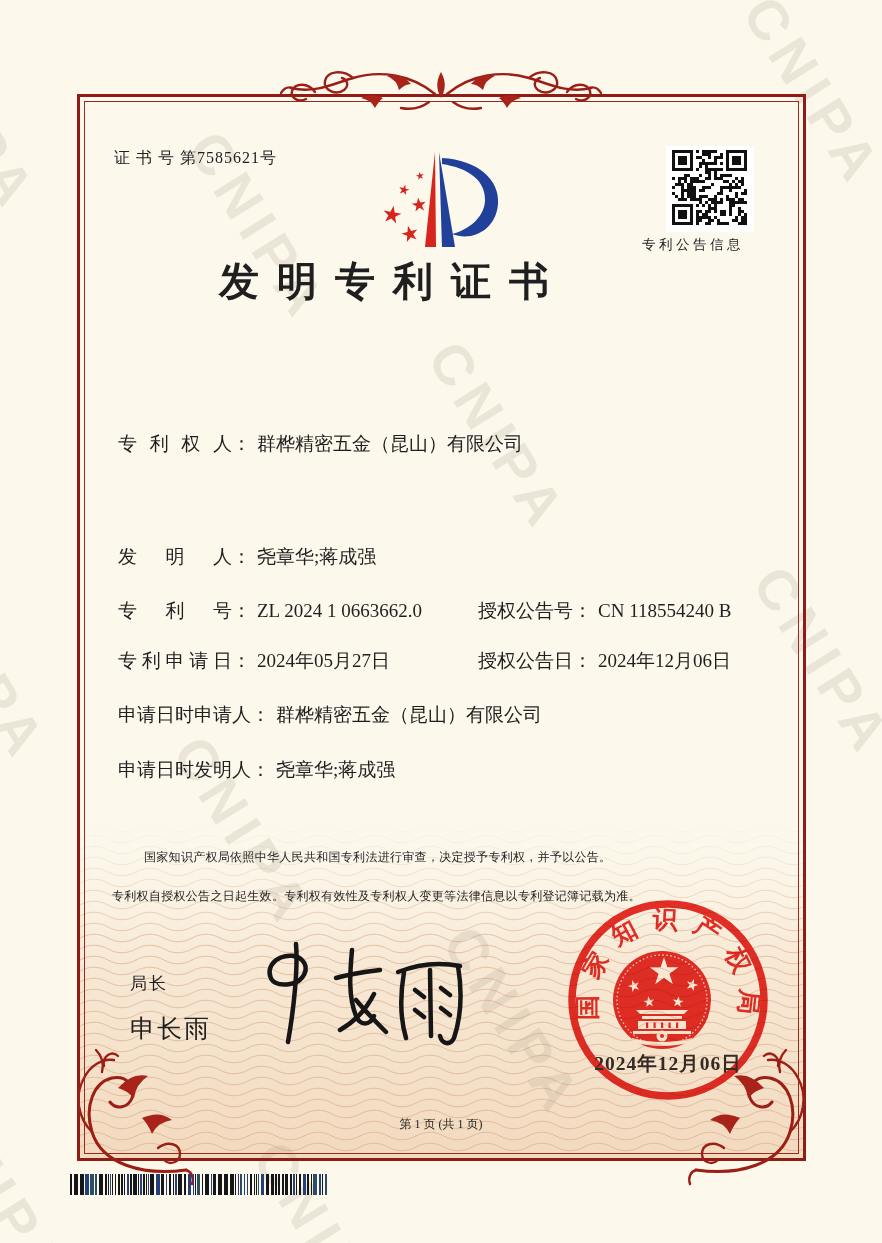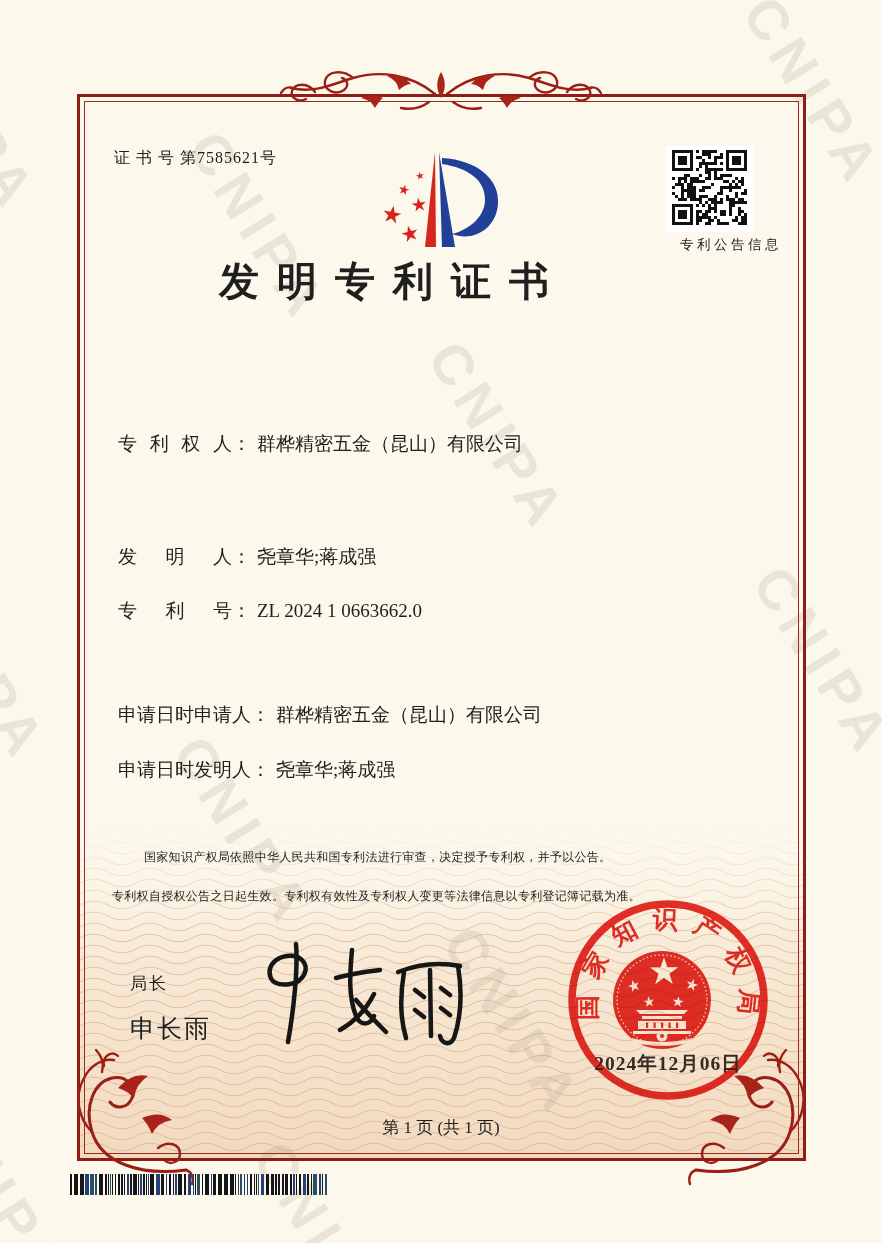--- a/index.html
+++ b/index.html
@@ -11,21 +11,21 @@
       font-weight:bold;font-size:56px;letter-spacing:8px;color:rgba(167,156,133,.20);
       transform:rotate(58deg);transform-origin:left top;white-space:nowrap;pointer-events:none;}
   
   .frame-outer{left:77px;top:94px;width:723px;height:1061px;border:3px solid #8f1d15;}
   .frame-inner{left:84px;top:101px;width:713px;height:1051px;border:1px solid #9a2a20;}
   
   .cert-no{left:114px;top:148px;font-size:16px;letter-spacing:1px;}
   .title{left:0;top:254px;width:768px;text-align:center;font-size:40px;font-weight:bold;
          letter-spacing:18px;text-indent:18px;}
   .qr-panel{left:666px;top:146px;width:88px;height:86px;background:#fff;}
-  .qr-label{left:642px;top:236px;width:140px;text-align:right;font-size:13.5px;letter-spacing:3.5px;}
+  .qr-label{left:642px;top:236px;width:140px;text-align:left;font-size:13.5px;letter-spacing:3.5px;}
   
   .frow{position:absolute;left:118px;width:660px;font-size:19px;line-height:26px;white-space:nowrap;}
   .flabel{display:inline-block;width:114px;text-align:justify;text-align-last:justify;vertical-align:top;}
   .flabel.wide{width:auto;text-align:left;text-align-last:auto;}
   .fcolon{display:inline-block;vertical-align:top;}
   .fvalue{display:inline-block;margin-left:6px;vertical-align:top;}
   .fcol2{position:absolute;left:360px;top:0;}
   
   .statement{left:112px;top:838px;width:660px;font-size:12px;line-height:39px;letter-spacing:.3px;}
   .statement .l1{text-indent:32px;}
@@ -34,21 +34,21 @@
                 font-size:17px;letter-spacing:2px;}
   .signer-name{left:130px;top:1012px;font-family:"Liberation Sans","DejaVu Sans",sans-serif;
                font-size:25px;letter-spacing:2px;}
   
   .seal{left:554px;top:882px;mix-blend-mode:multiply;opacity:.95;}
   .seal-arc-text{font-family:"Liberation Serif","DejaVu Serif",serif;font-size:25px;font-weight:bold;
                  letter-spacing:14px;fill:#e5261f;}
   .seal-date{font-size:19.5px;font-weight:bold;letter-spacing:1px;fill:#2b2422;
              font-family:"Liberation Serif","DejaVu Serif",serif;}
   
-  .page-num{left:0;top:1116px;width:882px;text-align:center;font-size:17px;}
+  .page-num{left:0;top:1116px;width:882px;text-align:center;font-size:12px;}
   .barcode{left:70px;top:1174px;}
   
   .orn path{stroke:#9c1f16;fill:none;stroke-width:2.4;stroke-linecap:round;}
   .orn path.fill{fill:#a8241a;stroke:none;}
   .sig path{stroke:#161616;fill:none;stroke-width:4.5;stroke-linecap:round;stroke-linejoin:round;}
   .wavelines path{fill:none;stroke:#d9a986;stroke-width:1;opacity:.65;}
 </style>
 </head>
 <body>
 
@@ -409,20 +409,25 @@
   <div class="abs title">发明专利证书</div>
 
   <div class="frow" style="top:431px;">
     <span class="flabel">专利权人</span><span class="fcolon">：</span><span class="fvalue">群桦精密五金（昆山）有限公司</span>
   </div>
   <div class="frow" style="top:544px;">
     <span class="flabel">发明人</span><span class="fcolon">：</span><span class="fvalue">尧章华;蒋成强</span>
   </div>
   <div class="frow" style="top:598px;">
     <span class="flabel">专利号</span><span class="fcolon">：</span><span class="fvalue">ZL 2024 1 0663662.0</span>
+    <span class="fcol2"><span>授权公告号</span><span>：</span><span class="fvalue">CN 118554240 B</span></span>
+  </div>
+  <div class="frow" style="top:648px;">
+    <span class="flabel">专利申请日</span><span class="fcolon">：</span><span class="fvalue">2024年05月27日</span>
+    <span class="fcol2"><span>授权公告日</span><span>：</span><span class="fvalue">2024年12月06日</span></span>
   </div>
   <div class="frow" style="top:702px;">
     <span class="flabel wide">申请日时申请人</span><span class="fcolon">：</span><span class="fvalue">群桦精密五金（昆山）有限公司</span>
   </div>
   <div class="frow" style="top:757px;">
     <span class="flabel wide">申请日时发明人</span><span class="fcolon">：</span><span class="fvalue">尧章华;蒋成强</span>
   </div>
 
   <div class="abs statement">
     <div class="l1">国家知识产权局依照中华人民共和国专利法进行审查，决定授予专利权，并予以公告。</div>

